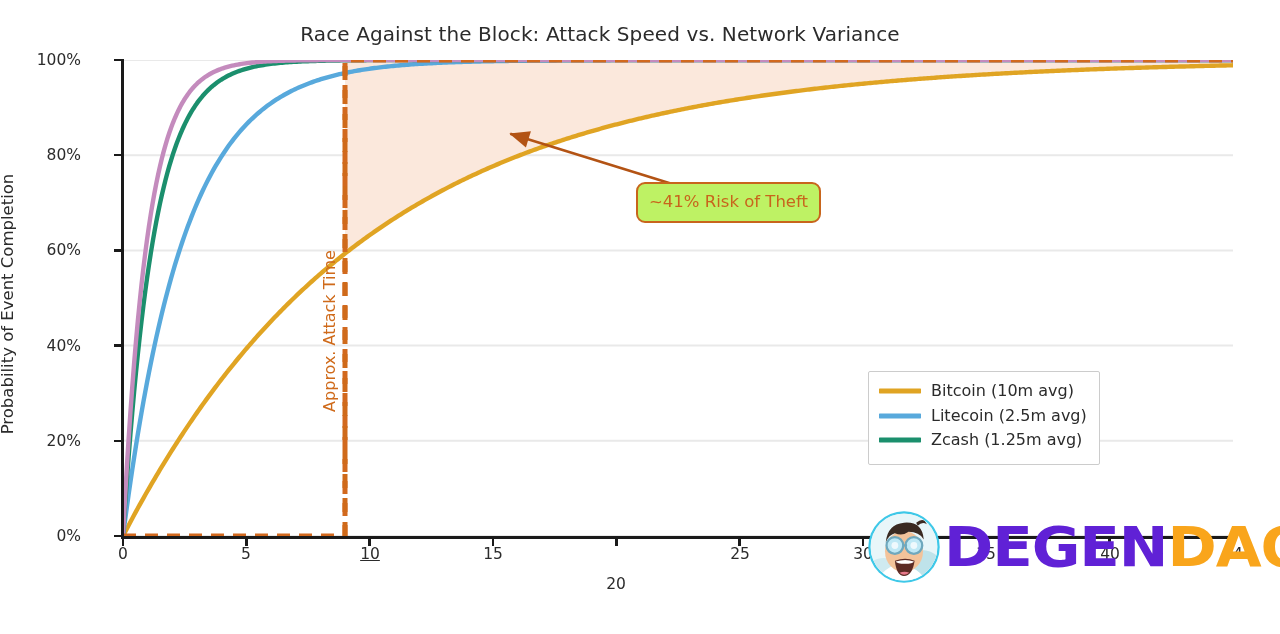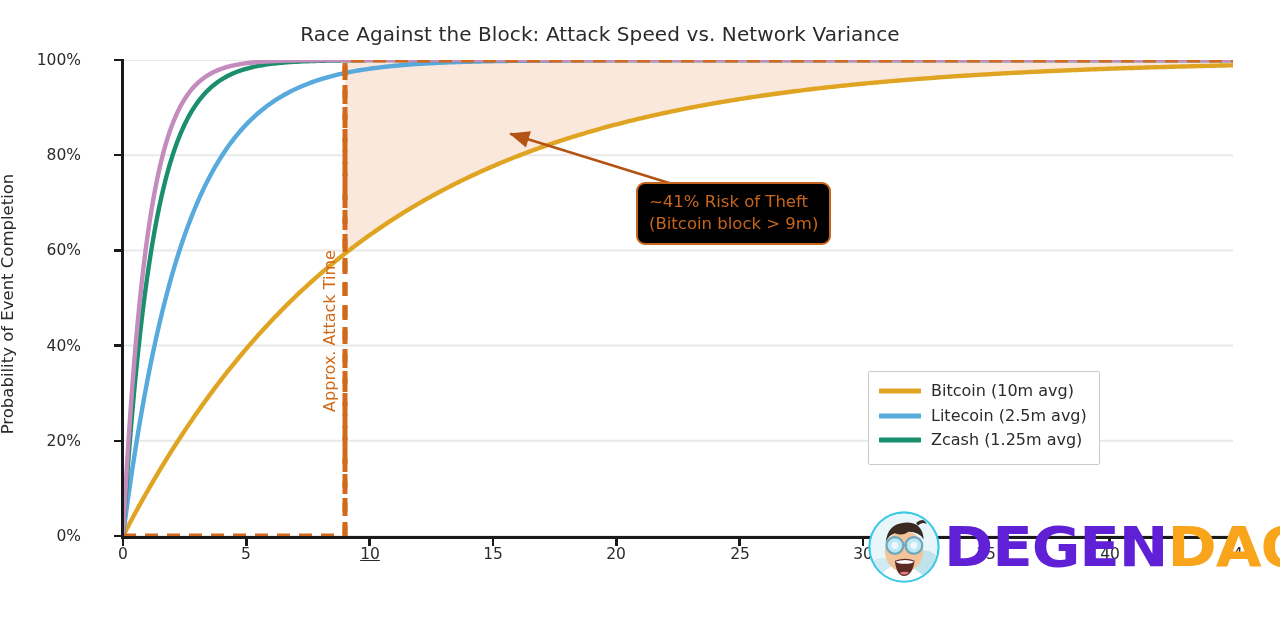--- a/index.html
+++ b/index.html
@@ -106,21 +106,21 @@
   }
 
   
   #annotation-box {
     position: absolute;
     left: 636px;
     top: 182px;
     box-sizing: border-box;
     border: 2px solid #c8651c;
     border-radius: 9px;
-    background: #000000;
+    background: #bef264;
     padding: 7px 11px 8px 11px;
     font-size: 16.5px;
     color: #c8651c;
     line-height: 1.32;
     white-space: nowrap;
   }
 
   
   #legend {
     position: absolute;
@@ -188,21 +188,21 @@
   <div class="ytick" style="top:146px;">80%</div>
   <div class="ytick" style="top:241px;">60%</div>
   <div class="ytick" style="top:337px;">40%</div>
   <div class="ytick" style="top:432px;">20%</div>
   <div class="ytick" style="top:527px;">0%</div>
 
   <div class="xtick" style="left:123px;">0</div>
   <div class="xtick" style="left:246px;">5</div>
   <div class="xtick" style="left:370px;text-decoration:underline;">10</div>
   <div class="xtick" style="left:493px;">15</div>
-  <div class="xtick" style="left:616px;">20</div>
+  <div class="xtick" style="left:616px;margin-top:30px;">20</div>
   <div class="xtick" style="left:740px;">25</div>
   <div class="xtick" style="left:863px;">30</div>
   <div class="xtick" style="left:986px;">35</div>
   <div class="xtick" style="left:1110px;">40</div>
   <div class="xtick" style="left:1233px;">34</div>
 
   <div id="ylabel">Probability of Event Completion</div>
 
   <div id="plot-area">
     <svg id="plot-svg" width="1110" height="476" viewBox="0 0 1110 476" xmlns="http://www.w3.org/2000/svg">
@@ -253,21 +253,20 @@
       <div style="position: absolute; left: 861.7px; top: 537px; width: 2.6px; height: 9px; background: rgb(26, 26, 26);"></div>
       <div style="position: absolute; left: 985.033px; top: 537px; width: 2.6px; height: 9px; background: rgb(26, 26, 26);"></div>
       <div style="position: absolute; left: 1108.37px; top: 537px; width: 2.6px; height: 9px; background: rgb(26, 26, 26);"></div>
       <div style="position: absolute; left: 1231.7px; top: 537px; width: 2.6px; height: 9px; background: rgb(26, 26, 26);"></div>
     </div>
 
   <div id="attack-time-label" style="left: 181px; top: 320px;">Approx. Attack Time</div>
 
   <div id="annotation-box">
     <div>~41% Risk of Theft</div>
-    <div>(Bitcoin block &gt; 9m)</div>
   </div>
 
   <div id="legend">
       <div class="legend-row">
         <div class="legend-swatch"><svg width="42" height="20">
             <line x1="1" y1="10" x2="41" y2="10" stroke="#e0a423" stroke-width="5" stroke-linecap="round"></line>
           </svg></div>
         <span class="legend-label">Bitcoin (10m avg)</span>
       </div>
       <div class="legend-row">

